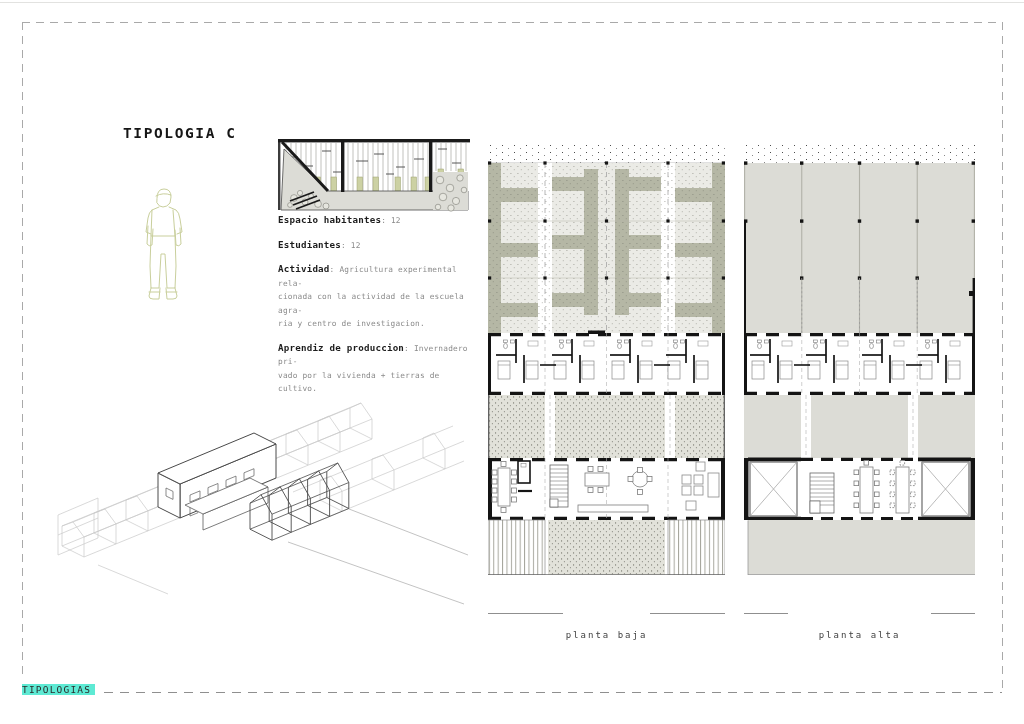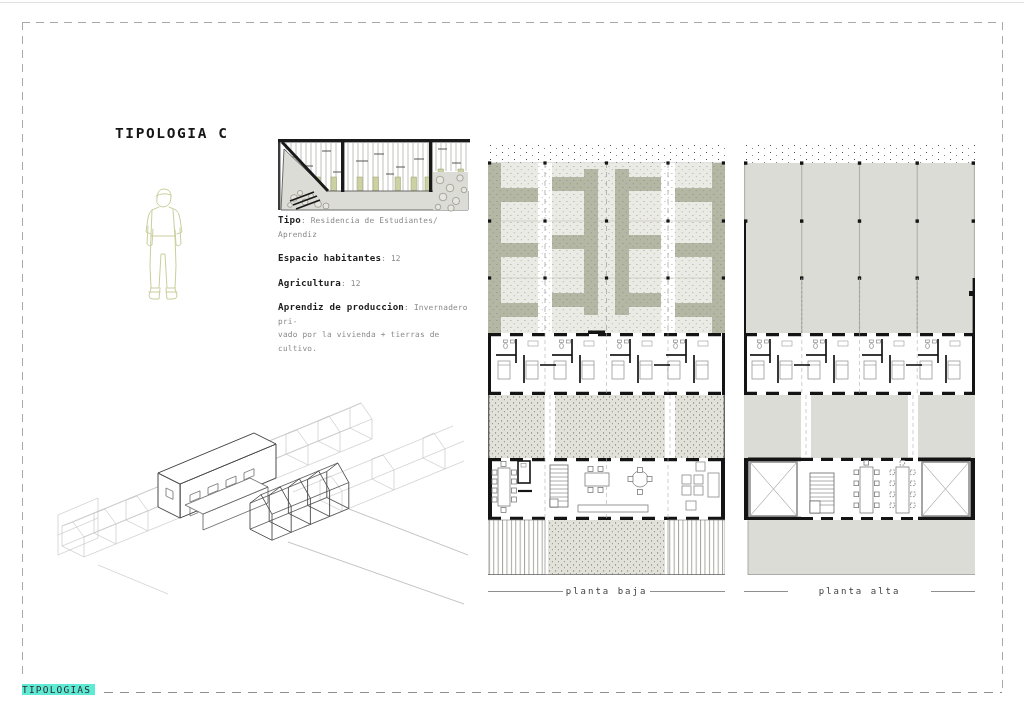--- a/index.html
+++ b/index.html
@@ -7,35 +7,35 @@
          font-family:"DejaVu Sans Mono","Liberation Mono",monospace;}
   .topline{position:absolute;left:0;top:2px;width:1024px;height:1px;background:#e2e2e0;}
   .b-top{position:absolute;left:22px;top:22px;width:980px;height:1px;
          background:repeating-linear-gradient(90deg,#a9a9a9 0 8px,transparent 8px 14px);}
   .b-left{position:absolute;left:22px;top:22px;width:1px;height:656px;
          background:repeating-linear-gradient(180deg,#a9a9a9 0 8px,transparent 8px 14px);}
   .b-right{position:absolute;left:1002px;top:22px;width:1px;height:670px;
          background:repeating-linear-gradient(180deg,#a9a9a9 0 8px,transparent 8px 14px);}
   .b-bottom{position:absolute;left:104px;top:692px;width:898px;height:1px;
          background:repeating-linear-gradient(90deg,#8f8f8f 0 9px,transparent 9px 16px);}
-  .title{position:absolute;left:115px;top:125px;font-size:14.5px;font-weight:bold;
+  .title{position:absolute;left:123px;top:125px;font-size:14.5px;font-weight:bold;
          letter-spacing:1.6px;color:#161616;}
   .figure{position:absolute;left:137px;top:184px;}
   .section{position:absolute;left:278px;top:139px;}
   .info{position:absolute;left:278px;top:213px;width:204px;}
   .entry{margin:0 0 11px 0;line-height:10.5px;}
   .entry .lbl{font-weight:bold;font-size:9.2px;color:#1d1d1d;letter-spacing:.2px;}
   .entry .val{font-size:7.8px;color:#8b8b8b;white-space:pre-line;letter-spacing:.2px;}
   .axon{position:absolute;left:38px;top:370px;}
   .plan-left{position:absolute;left:488px;top:143px;}
   .plan-right{position:absolute;left:744px;top:143px;}
   .plan-caption{position:absolute;display:flex;align-items:center;font-size:9px;
          letter-spacing:2px;color:#3f3f3f;}
   .plan-caption .rule{flex:1;height:1px;background:#8f8f8f;}
-  .plan-caption .txt{padding:0 3px;white-space:nowrap;}
+  .plan-caption .txt{padding:0 3px;white-space:nowrap;margin-top:44px;}
   .cap-left{left:488px;top:586px;width:237px;}
   .cap-right{left:744px;top:586px;width:231px;gap:28px;}
   .footer{position:absolute;left:22px;top:684px;font-size:9.5px;letter-spacing:1.2px;
          color:#2b2b2b;background:#5eead4;padding-right:4px;}
 </style>
 </head>
 <body>
 
 <svg width="0" height="0" style="position:absolute" aria-hidden="true">
   <defs>
@@ -152,27 +152,29 @@
     </g>
     <rect x="0" y="0" width="192" height="3.4" fill="#1a1a1a"></rect>
     <path d="M4,3 L50,52" stroke="#1a1a1a" stroke-width="3"></path>
     <rect x="63" y="3" width="3.4" height="50" fill="#1a1a1a"></rect>
     <rect x="151" y="3" width="3.4" height="50" fill="#1a1a1a"></rect>
     <rect x="0" y="3" width="2.4" height="68" fill="#1a1a1a" opacity="0.85"></rect>
   </svg>
 
   <div class="info">
     <div class="entry">
-      <span class="lbl">Tipo</span><span class="val">: Residencia de Estudiantes/ Aprendiz</span>
-    </div>
-    <div class="entry">
       <span class="lbl">Espacio habitantes</span><span class="val">: 12</span>
     </div>
     <div class="entry">
-      <span class="lbl">Agricultura</span><span class="val">: 12</span>
+      <span class="lbl">Estudiantes</span><span class="val">: 12</span>
+    </div>
+    <div class="entry">
+      <span class="lbl">Actividad</span><span class="val">: Agricultura experimental rela-
+cionada con la actividad de la escuela agra-
+ria y centro de investigacion.</span>
     </div>
     <div class="entry">
       <span class="lbl">Aprendiz de produccion</span><span class="val">: Invernadero pri-
 vado por la vivienda + tierras de cultivo.</span>
     </div>
   </div>
 
   <svg class="axon" width="432" height="240" viewBox="0 0 432 240">
     <g fill="none" stroke="#c9c9c9" stroke-width="0.7">
       <path d="M46,187 L334,69 M46,167 L334,49 M35,152 L323,33 M24,156 L312,38 M24,176 L312,58"></path>

